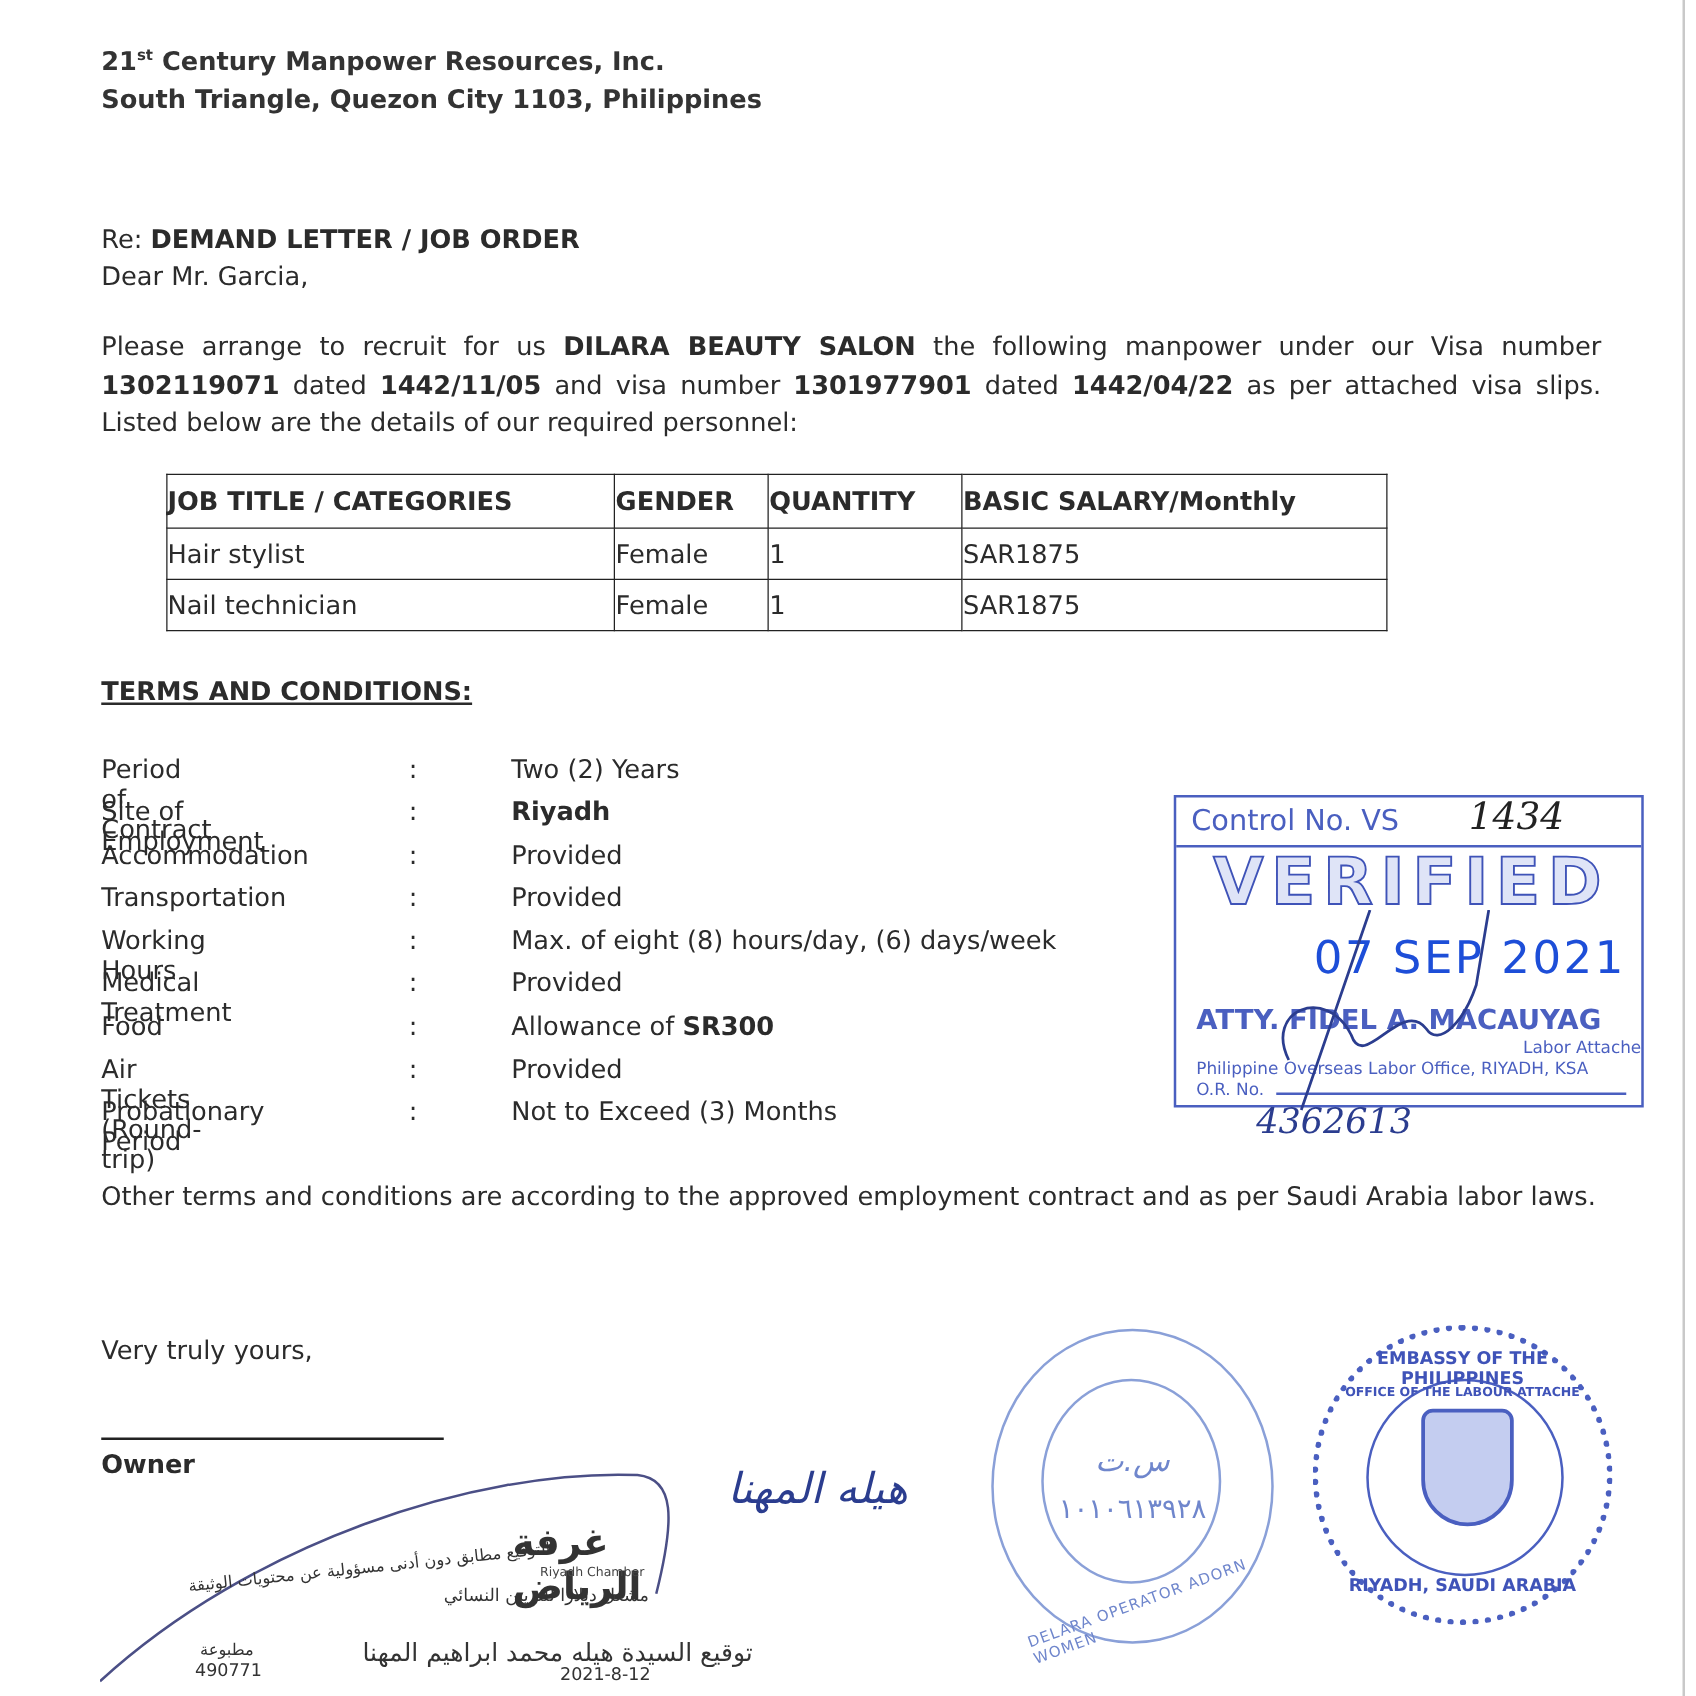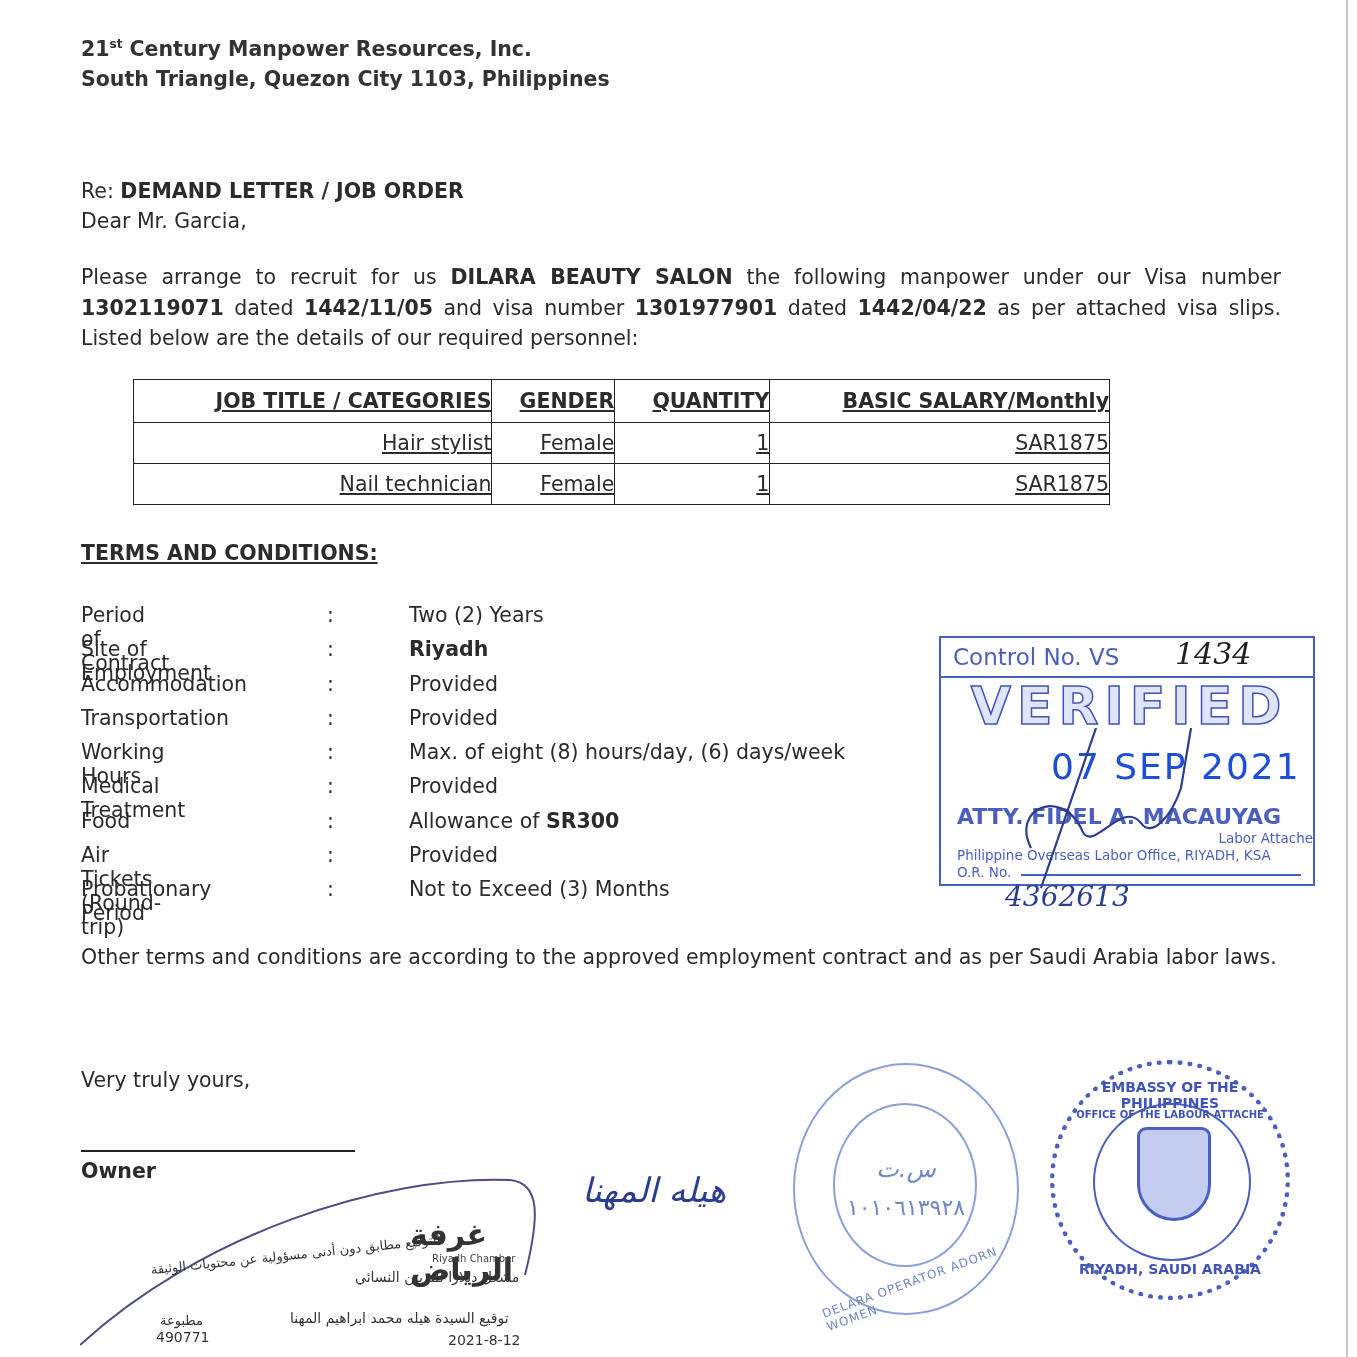--- a/index.html
+++ b/index.html
@@ -7,21 +7,21 @@
          font-family:"DejaVu Sans", sans-serif; color:#2b2b2b; }
   .page-edge { position:absolute; left:1346px; top:0; width:2px; height:1357px; background:#c9c9c9; }
   .abs { position:absolute; }
   .hdr { left:81px; top:30px; font-weight:bold; font-size:20.5px; line-height:29.5px; color:#333; }
   .hdr sup { font-size:12px; vertical-align:8px; }
   .re { left:81px; top:176px; font-size:20.5px; line-height:30px; }
   .re b { font-weight:bold; }
   .para { left:81px; top:262px; width:1200px; font-size:20.5px; line-height:30.5px; text-align:justify; }
   .para b { font-weight:bold; }
   table.jobs { position:absolute; left:133px; top:379px; width:977px; border-collapse:collapse; font-size:20.5px; }
-  table.jobs th, table.jobs td { border:1.6px solid #222; text-align:right; height:40px; padding:0;text-decoration:underline; }
+  table.jobs th, table.jobs td { border:1.6px solid #222; text-align:left; height:40px; padding:0; }
   table.jobs th { font-weight:bold; height:42px; }
   .tc-title { left:81px; top:541px; font-weight:bold; font-size:20.5px; text-decoration:underline; }
   .terms { left:81px; top:603px; font-size:20.5px; }
   .term-row { position:relative; height:34.3px; }
   .term-row .lbl { position:absolute; left:0; }
   .term-row .colon { position:absolute; left:246px; }
   .term-row .val { position:absolute; left:328px; white-space:nowrap; }
   .term-row .val b { font-weight:bold; }
   .other { left:81px; top:945px; font-size:20.5px; }
   .closing { left:81px; top:1068px; font-size:20.5px; }
@@ -181,21 +181,21 @@
 </div>
 
 <div class="abs chamber">
   <svg style="position:absolute;left:0;top:0" width="485" height="172">
     <path d="M0 170 C120 60 300 0 430 5 C460 8 460 40 445 100" stroke="#4b4f86" stroke-width="2" fill="none"></path>
   </svg>
   <div class="logo">غرفة الرياض</div>
   <div class="en">Riyadh Chamber</div>
   <div class="t" style="left:70px;top:72px;transform:rotate(-6deg)">التوقيع مطابق دون أدنى مسؤولية عن محتويات الوثيقة</div>
   <div class="t" style="left:275px;top:94px;font-size:14px">مشغل ديلارا للتزيين النسائي</div>
-  <div class="t" style="left:210px;top:135px;font-size:14px">توقيع السيدة هيله محمد ابراهيم المهنا</div>
+  <div class="t" style="left:210px;top:135px;font-size:20px">توقيع السيدة هيله محمد ابراهيم المهنا</div>
   <div class="t" style="left:80px;top:138px;direction:ltr">مطبوعة</div>
   <div class="t" style="left:76px;top:154px;direction:ltr;font-size:14px">490771</div>
   <div class="t" style="left:368px;top:157px;direction:ltr;font-size:14px">2021-8-12</div>
 </div>
 
 <div class="handwrite arabic-sig">هيله المهنا</div>
 
 <div class="seal seal1">
   <div class="inner"></div>
   <div class="st">س.ت</div>

